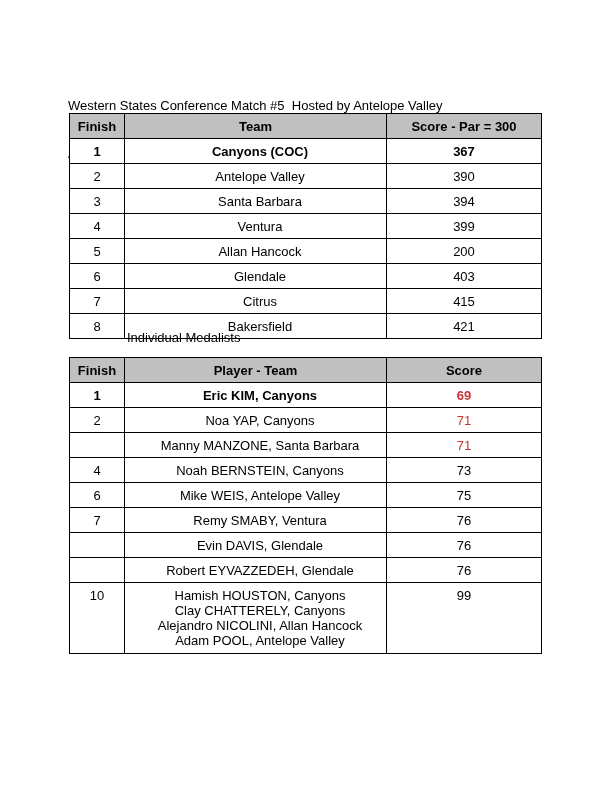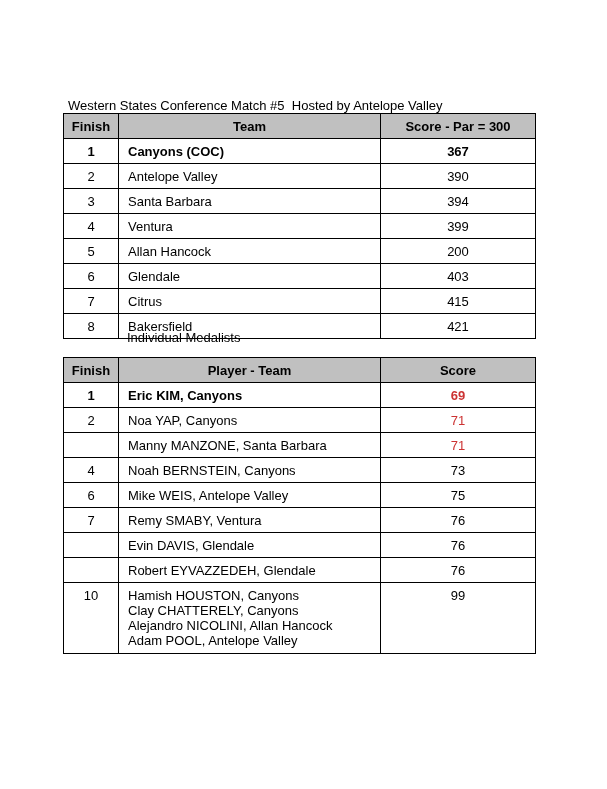--- a/index.html
+++ b/index.html
@@ -25,21 +25,21 @@
   }
   .title-block {
     position: absolute;
     left: 68px; top: 66px;
     font-size: 13px;
     line-height: 16px;
     white-space: pre;
   }
   table {
     position: absolute;
-    left: 63px;
+    left: 69px;
     width: 472px;
     border-collapse: collapse;
     table-layout: fixed;
     background: var(--page-bg);
   }
   #team-table  { top: 113px; }
   #medal-table { top: 357px; }
   col.c-finish { width: 55px; }
   col.c-name   { width: 262px; }
   col.c-score  { width: 155px; }
@@ -49,21 +49,21 @@
     padding: 0;
     height: 25px;
     overflow: hidden;
   }
   th {
     background: var(--header-bg);
     font-weight: bold;
     text-align: center;
   }
   td.finish-cell, td.score-cell { text-align: center; }
-  td.name-cell { text-align: left; padding-left: 9px; }
+  td.name-cell { text-align: center; padding-left: 9px; }
   tr.bold-row td { font-weight: bold; }
   td.red { color: var(--score-red); }
   tr.multi td {
     vertical-align: top;
     padding-top: 5px;
     padding-bottom: 5px;
     line-height: 15px;
     height: auto;
   }
   .section-label {

